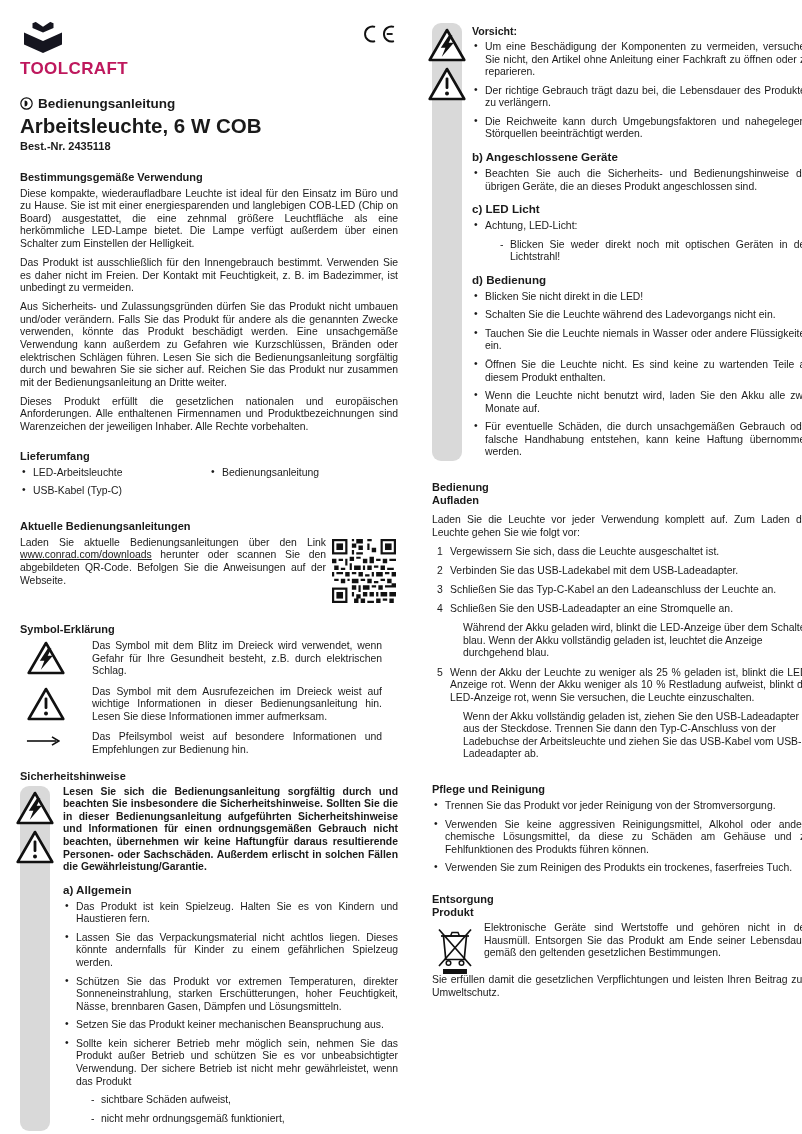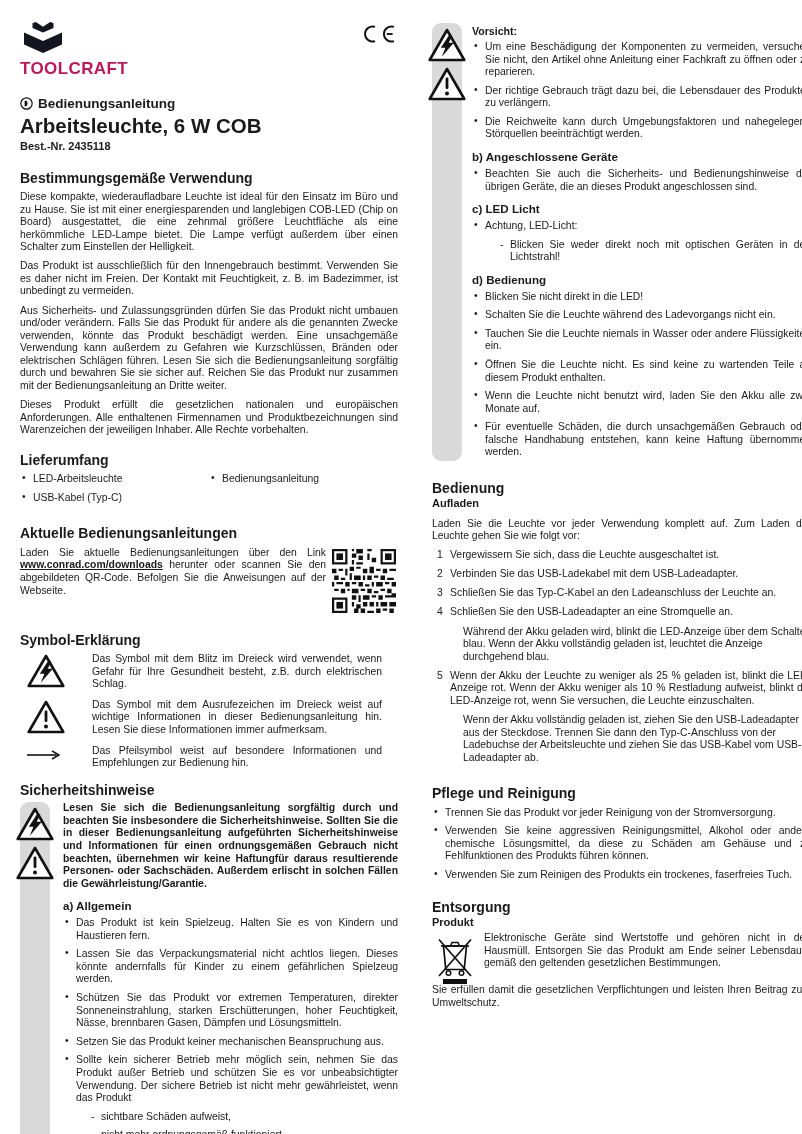--- a/index.html
+++ b/index.html
@@ -4,21 +4,21 @@
 <style>
   html,body{margin:0;padding:0;background:#fff;}
   body{width:802px;height:1134px;font-family:"Liberation Sans",sans-serif;color:#1a1a1a;}
   .page{position:relative;width:802px;height:1134px;overflow:hidden;background:#fff;}
   .col{position:absolute;top:14px;}
   .col-left{left:20px;width:378px;}
   .col-right{left:432px;width:379px;}
 
   .body-text{font-size:10.4px;line-height:1.21;text-align:justify;}
   p.body-text{margin:0 0 6.5px 0;}
-  .h-sec{font-size:14px;font-weight:bold;margin:16px 0 5px 0;line-height:1.1;}
+  .h-sec{font-size:11px;font-weight:bold;margin:16px 0 5px 0;line-height:1.1;}
   .h-sub{font-size:11px;font-weight:bold;margin:0 0 3px 0;line-height:1.2;}
   .h-abc{font-size:11.6px;font-weight:bold;margin:9px 0 4px 0;line-height:1.2;}
 
   
   .brand-wrap{margin-top:4px;}
   .brand-name{font-size:17px;font-weight:bold;letter-spacing:.4px;color:#be185d;margin-top:1px;}
   .ce-mark{position:absolute;top:10px;right:0;}
   .doc-type{display:flex;align-items:center;gap:5px;margin-top:17px;font-size:13.5px;font-weight:bold;}
   .doc-title{font-size:20.5px;font-weight:bold;margin:4px 0 2px 0;line-height:1.1;}
   .order-no{font-size:11px;font-weight:bold;}
@@ -31,21 +31,21 @@
   .sub-list{margin-top:6px;margin-left:12px;}
 
   
   .delivery-cols{display:flex;}
   .delivery-col{width:50%;}
 
   
   .manuals-box{position:relative;min-height:70px;}
   .manuals-text{width:306px;}
   .qr{position:absolute;right:2px;top:2px;width:64px;height:64px;}
-  .link{text-decoration:underline;font-weight:bold;}
+  .link{text-decoration:underline;}
 
   
   .sym-row{display:flex;margin:0 16px 8px 0;gap:20px;}
   .sym-icon{flex:0 0 52px;display:flex;justify-content:flex-start;padding-left:6px;box-sizing:border-box;}
   .sym-text{flex:1;}
 
   
   .bar-block{display:flex;align-items:stretch;}
   .vbar{flex:0 0 30px;background:#d9d9d9;border-radius:9px;position:relative;}
   .vbar .tri1{position:absolute;top:4px;left:-5px;}

